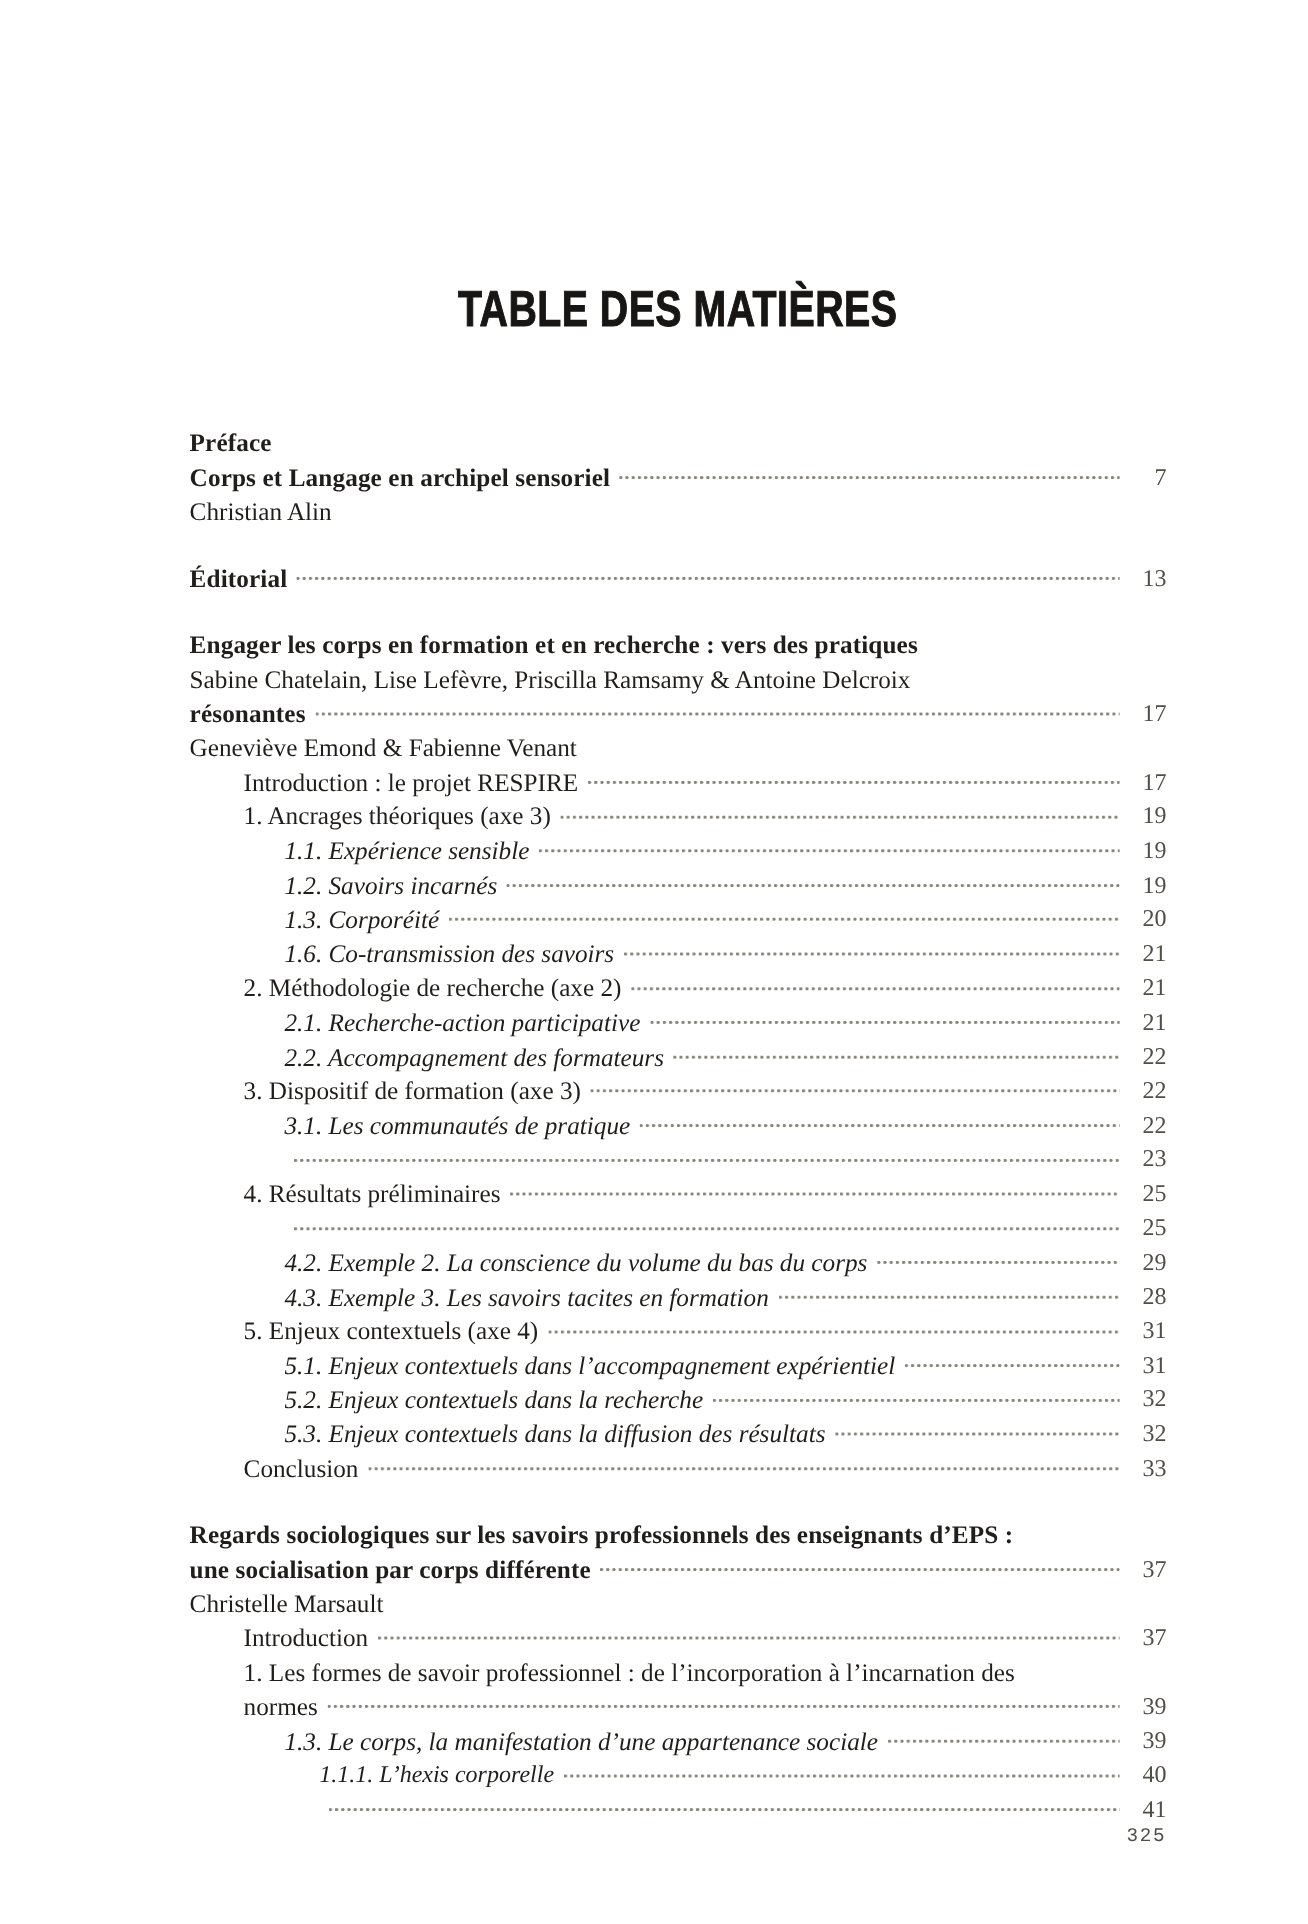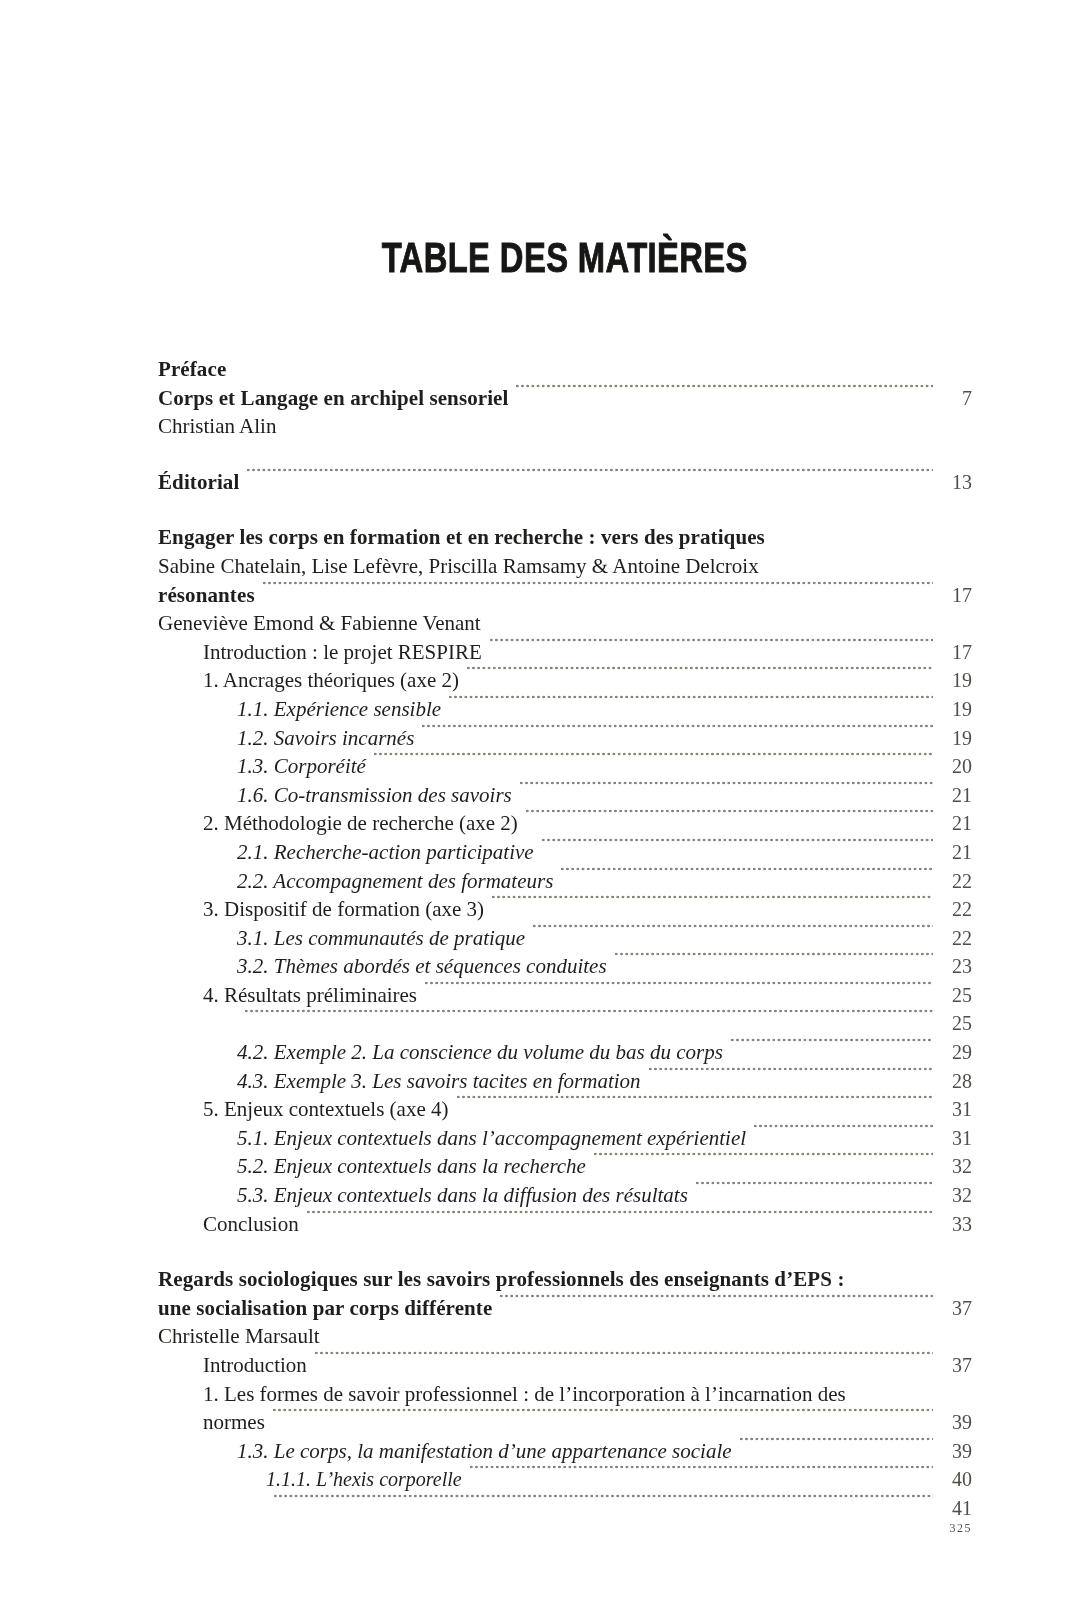--- a/index.html
+++ b/index.html
@@ -39,21 +39,21 @@
     -webkit-text-stroke: 0.9px #171614;
     letter-spacing: 0.5px;
   }
 
   .toc {
     margin-top: 76px;
     font-size: 21px;
     line-height: 28.6px;
   }
 
-  .row { display: flex; align-items: flex-start; }
+  .row { display: flex; align-items: center; }
   .row.gap { margin-top: 27px; }
 
   .lvl-0 { padding-left: 0; }
   .lvl-1 { padding-left: 45px; }
   .lvl-2 { padding-left: 79px; }
   .lvl-3 { padding-left: 108px; }
 
   .entry-text { white-space: nowrap; }
   .chapter .entry-text { font-weight: 700; letter-spacing: 0.1px; }
   .subsection .entry-text { font-style: italic; }
@@ -76,23 +76,24 @@
     font-weight: 400;
     font-style: normal;
     font-size: 20px;
     color: #504e47;
   }
 
   .folio {
     position: absolute;
     top: 1521px;
     right: 0;
-    font-size: 12px;
+    font-size: 16px;
     letter-spacing: 1.5px;
     color: #504e47;
+    font-family: Liberation Mono, monospace;
   }
 </style>
 </head>
 <body>
 
 <div class="page">
   <div class="content">
     <h1 class="title"><span class="title-inner">TABLE DES MATIÈRES</span></h1>
 
     <div class="toc">
@@ -125,21 +126,21 @@
         </div>
         <div class="row lvl-0 author">
           <span class="entry-text">Geneviève Emond &amp; Fabienne Venant</span>
         </div>
         <div class="row lvl-1 section">
           <span class="entry-text">Introduction : le projet RESPIRE</span>
           <span class="leader"></span>
           <span class="pagenum">17</span>
         </div>
         <div class="row lvl-1 section">
-          <span class="entry-text">1. Ancrages théoriques (axe 2)</span>
+          <span class="entry-text">1. Ancrages théoriques (axe 3)</span>
           <span class="leader"></span>
           <span class="pagenum">19</span>
         </div>
         <div class="row lvl-2 subsection">
           <span class="entry-text">1.1. Expérience sensible</span>
           <span class="leader"></span>
           <span class="pagenum">19</span>
         </div>
         <div class="row lvl-2 subsection">
           <span class="entry-text">1.2. Savoirs incarnés</span>
@@ -175,21 +176,20 @@
           <span class="entry-text">3. Dispositif de formation (axe 3)</span>
           <span class="leader"></span>
           <span class="pagenum">22</span>
         </div>
         <div class="row lvl-2 subsection">
           <span class="entry-text">3.1. Les communautés de pratique</span>
           <span class="leader"></span>
           <span class="pagenum">22</span>
         </div>
         <div class="row lvl-2 subsection">
-          <span class="entry-text">3.2. Thèmes abordés et séquences conduites</span>
           <span class="leader"></span>
           <span class="pagenum">23</span>
         </div>
         <div class="row lvl-1 section">
           <span class="entry-text">4. Résultats préliminaires</span>
           <span class="leader"></span>
           <span class="pagenum">25</span>
         </div>
         <div class="row lvl-2 subsection">
           <span class="leader"></span>

